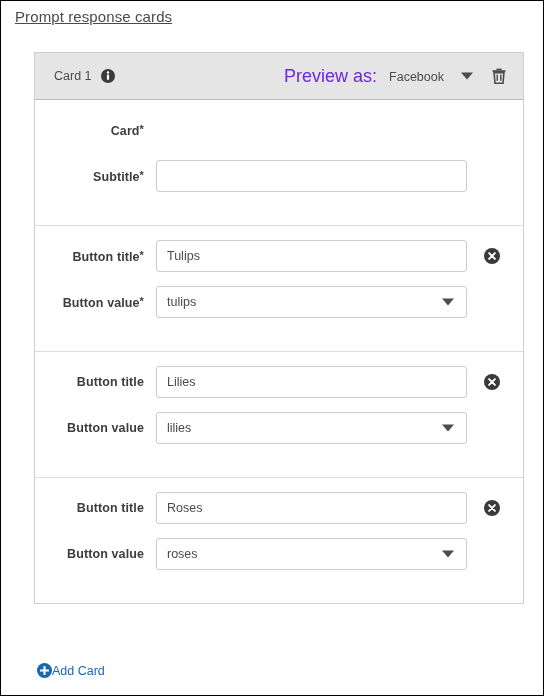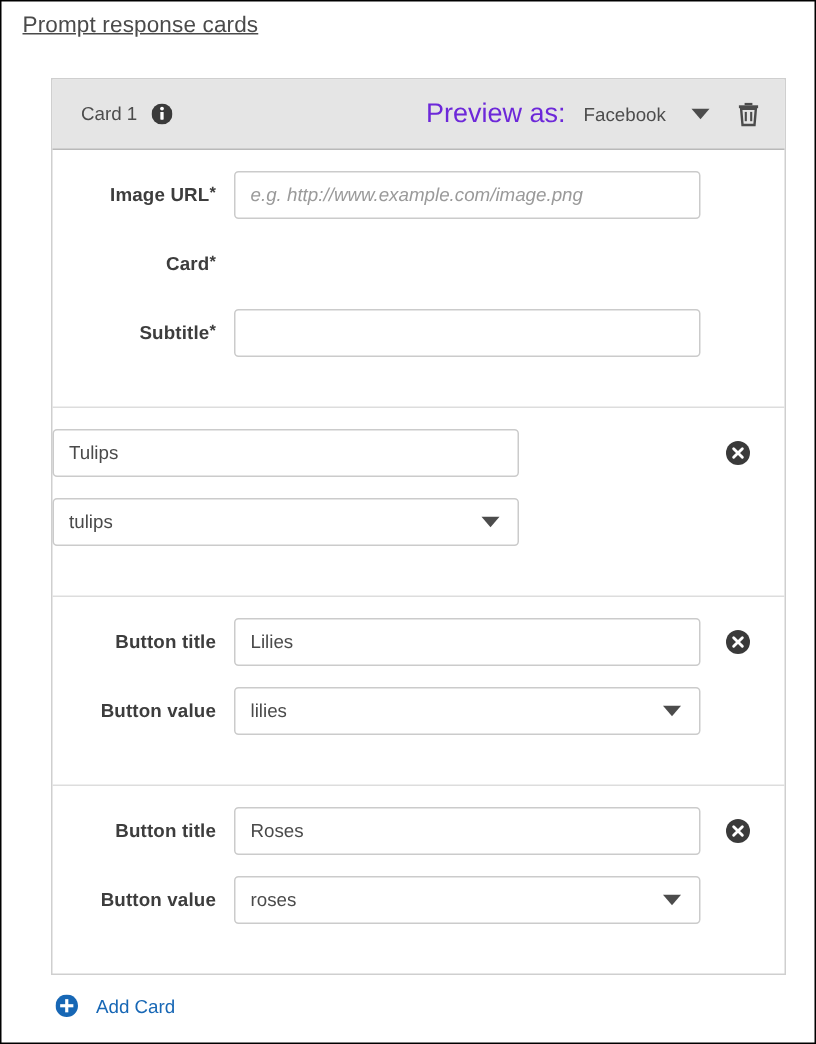--- a/index.html
+++ b/index.html
@@ -196,21 +196,20 @@
   }
   .add-card-icon {
     width: 15px;
     height: 15px;
     display: flex;
     align-items: center;
     justify-content: center;
     flex: none;
   }
   .add-card-label {
-    margin-left: 12px;
     font-size: 12.5px;
     color: #1767b5;
   }
 </style>
 </head>
 <body>
 
 <div id="page">
 
   <div class="page-title">Prompt response cards</div>
@@ -240,53 +239,49 @@
           <rect x="2.6" y="3.2" width="12.8" height="1.9" fill="#4c4c4c"></rect>
           <path d="M4.1 5.6 L13.9 5.6 L13.0 16.3 L5.0 16.3 Z" fill="none" stroke="#4c4c4c" stroke-width="1.6"></path>
           <rect x="6.5" y="7.6" width="1.4" height="6.2" fill="#4c4c4c"></rect>
           <rect x="10.1" y="7.6" width="1.4" height="6.2" fill="#4c4c4c"></rect>
         </svg>
       </span>
     </div>
 
     <div class="section">
 
-      <div class="field-row">
-        <div class="field-label"><span>Image URL</span><span class="req">*</span></div>
-        <div class="control placeholder-style">
-          <span class="txt">e.g. http://www.example.com/image.png</span>
-        </div>
-      </div>
 
       <div class="field-row">
         <div class="field-label"><span>Card</span><span class="req">*</span></div>
       </div>
 
       <div class="field-row">
         <div class="field-label"><span>Subtitle</span><span class="req">*</span></div>
         <div class="control">
           <span class="txt"></span>
         </div>
       </div>
 
     </div>
 
     <div class="section">
       <div class="field-row">
+        <div class="field-label"><span>Button title</span><span class="req">*</span></div>
         <div class="control">
           <span class="txt">Tulips</span>
         </div>
         <span class="remove-btn">
           <svg width="16" height="16" viewBox="0 0 16 16">
             <circle cx="8" cy="8" r="8" fill="#3a3a3a"></circle>
             <path d="M5.1 5.1 L10.9 10.9 M10.9 5.1 L5.1 10.9" stroke="#ffffff" stroke-width="1.9" stroke-linecap="round"></path>
           </svg>
         </span>
       </div>
       <div class="field-row">
+        <div class="field-label"><span>Button value</span><span class="req">*</span></div>
         <div class="control">
           <span class="txt">tulips</span>
           <span class="select-caret"></span>
         </div>
       </div>
     </div>
 
     <div class="section">
       <div class="field-row">
         <div class="field-label">Button title</div>

